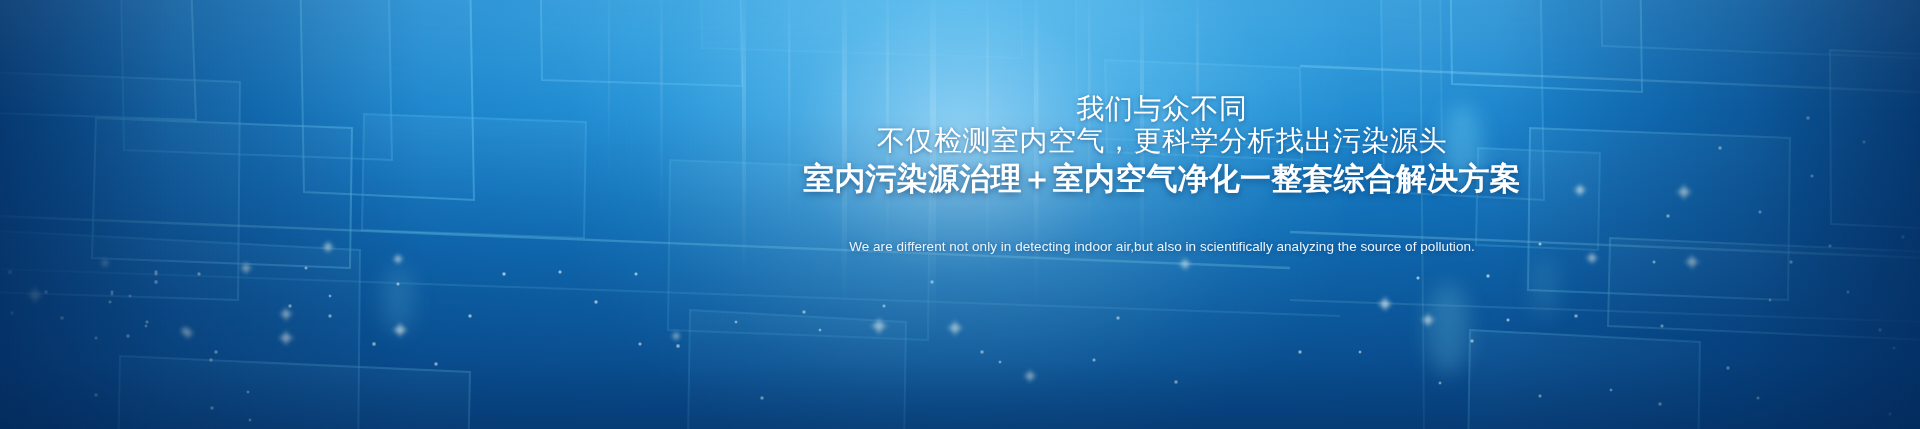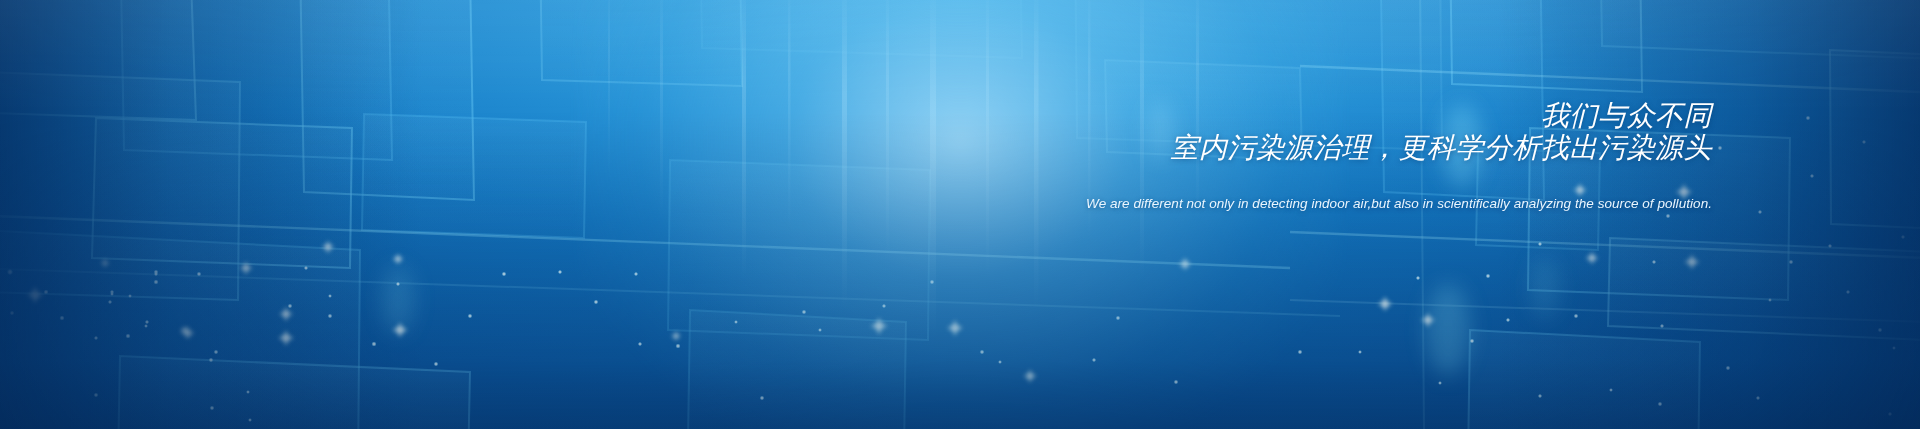--- a/index.html
+++ b/index.html
@@ -36,44 +36,43 @@
   }
 
   svg.bg-svg{position:absolute;inset:0;width:1920px;height:429px;display:block;}
 
   
   #copy{
     position:absolute;left:0;top:0;width:1920px;height:429px;
     pointer-events:none;
   }
   .copy-inner{
-    position:absolute;left:612px;top:100px;width:1100px;
-    text-align:right;
-    font-style:italic;
+    position:absolute;left:612px;top:93px;width:1100px;
+    text-align:center;
   }
   .line-thin{
     color:#ffffff;
     font-size:28px;
     line-height:32px;
     font-weight:400;
     letter-spacing:.5px;
     text-shadow:0 1px 5px rgba(3,50,100,.55);
     white-space:nowrap;
   }
   .line-bold{
     color:#ffffff;
     font-size:31px;
     line-height:40px;
     font-weight:700;
     letter-spacing:.2px;
     margin-top:2px;
     text-shadow:0 2px 7px rgba(3,46,95,.62);
     white-space:nowrap;
   }
-  .en-block{margin-top:30px;}
+  .en-block{margin-top:38px;}
   .line-en{
     color:#eaf6ff;
     font-size:13.5px;
     line-height:19px;
     font-weight:400;
     letter-spacing:.05px;
     text-shadow:0 1px 4px rgba(3,50,100,.5);
     white-space:nowrap;
   }
   .line-en.second{margin-top:2px;padding-left:3px;}
@@ -286,22 +285,23 @@
 
   <div class="bg-corehalo"></div>
   <div class="bg-sideshade"></div>
   <div class="bg-bottomshade"></div>
 
   <div id="copy">
     <div class="copy-inner">
 
       <div class="line-thin">我们与众不同</div>
 
-      <div class="line-thin">室内污染源治理，更科学分析找出污染源头</div>
-
+      <div class="line-thin">不仅检测室内空气，更科学分析找出污染源头</div>
+
+      <div class="line-bold">室内污染源治理＋室内空气净化一整套综合解决方案</div>
 
       <div class="en-block">
         <div class="line-en">We are different not only in detecting indoor air,but also in scientifically analyzing the source of pollution.</div>
       </div>
 
     </div>
   </div>
 
 </div>
 

